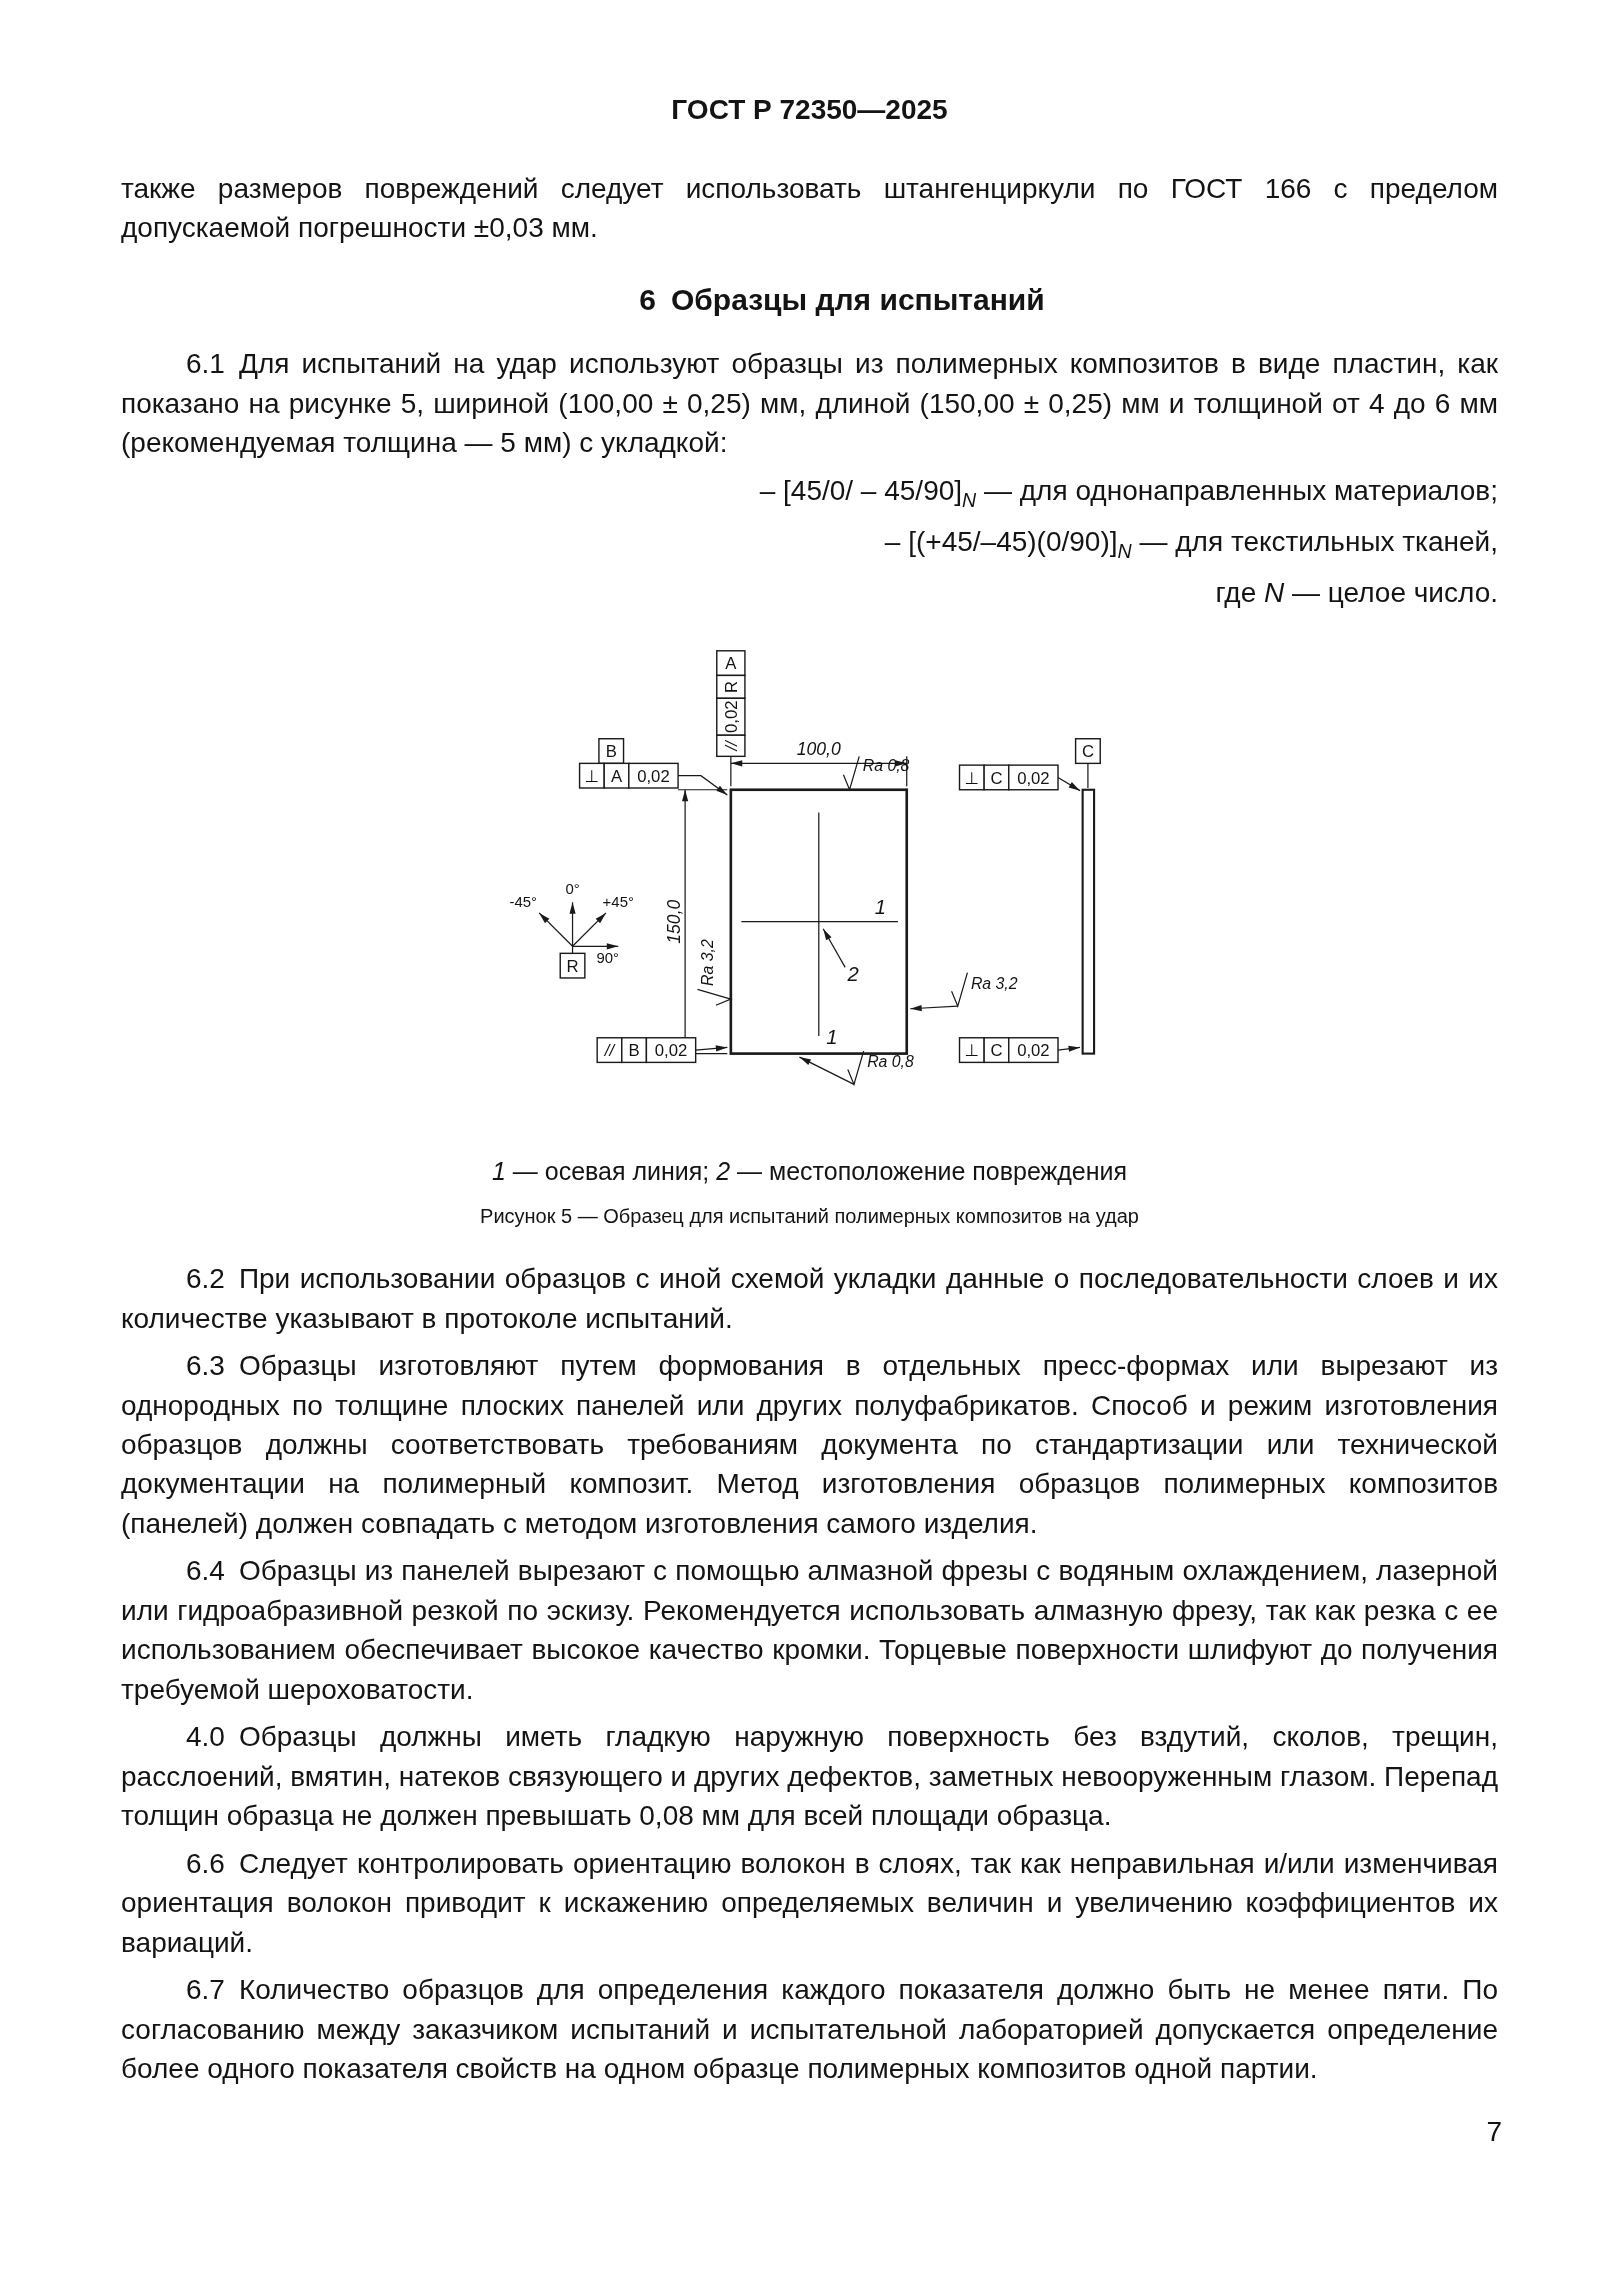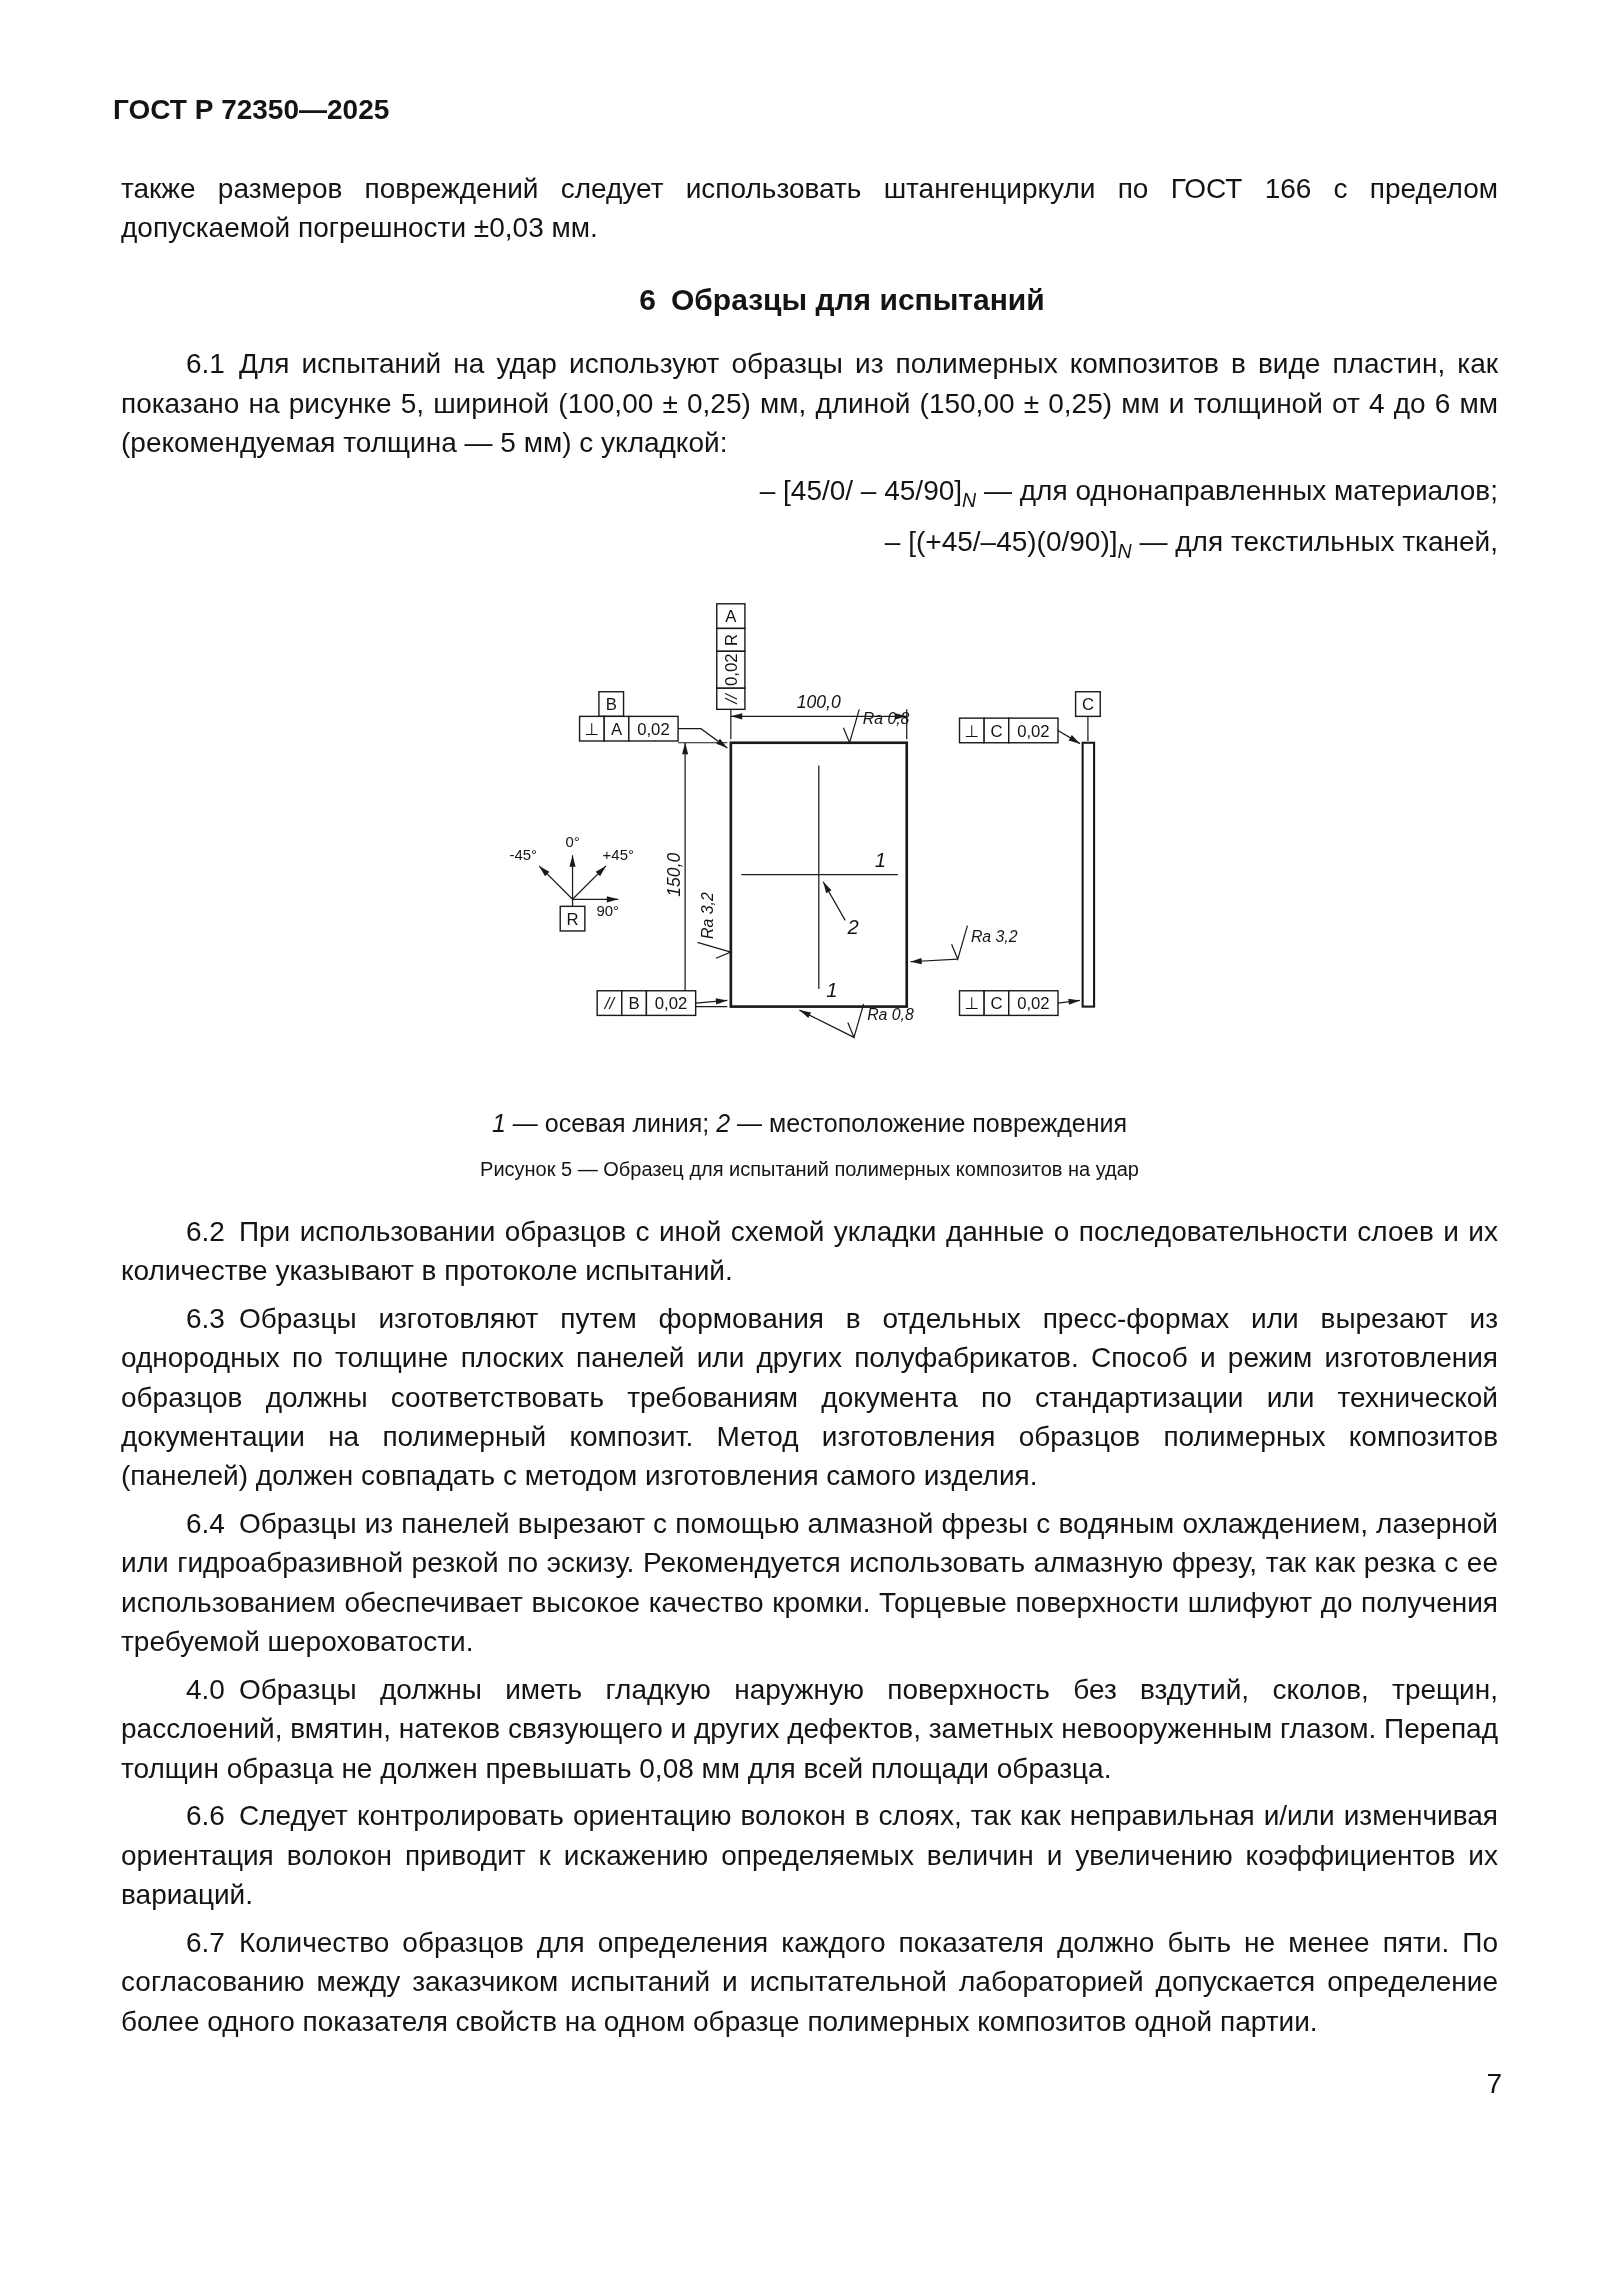--- a/index.html
+++ b/index.html
@@ -1,19 +1,19 @@
 <!DOCTYPE html>
 <html lang="ru"><head>
 <meta charset="utf-8">
 <style>
   html,body{margin:0;padding:0;background:#ffffff;}
   .page{width:1621px;height:2293px;background:#fff;position:relative;overflow:hidden;
         font-family:"Liberation Sans",sans-serif;color:#141414;}
   .content{position:absolute;left:113px;top:94px;width:1393px;}
-  .doc-code{text-align:left;font-weight:bold;font-size:28px;margin:0 0 43px 0;}
+  .doc-code{text-align:center;font-weight:bold;font-size:28px;margin:0 0 43px 0;}
   p.body{font-size:28px;line-height:1.41;text-align:justify;text-indent:65px;margin:8px;}
   p.cont{text-indent:0;}
   p.nojust{text-align:right;}
   h2.sec{font-size:30px;font-weight:bold;margin:35px 0 27.4px 0;padding-left:65px;white-space:pre-wrap;text-align:center;}
   sub.n{font-style:italic;font-size:70%;}
   .iv{font-style:italic;}
   .figure{margin:27.4px 0 31px 0;text-align:center;}
   .figure svg{display:block;margin:0 auto;}
   .legend{font-size:25px;margin-top:23.5px;}
   .caption{font-size:20px;margin-top:19.6px;}
@@ -43,20 +43,21 @@
     <p class="body cont">также размеров повреждений следует использовать штангенциркули по ГОСТ 166 с пределом допускаемой погрешности ±0,03 мм.</p>
 
     <h2 class="sec">6 Образцы для испытаний</h2>
 
     <p class="body">6.1 Для испытаний на удар используют образцы из полимерных композитов в виде пластин, как показано на рисунке 5, шириной (100,00 ± 0,25) мм, длиной (150,00 ± 0,25) мм и толщиной от 4 до 6 мм (рекомендуемая толщина — 5 мм) с укладкой:</p>
 
     <p class="body nojust"><span>– [45/0/ – 45/90]</span><sub class="n">N</sub><span> — для однонаправленных материалов;</span></p>
 
     <p class="body nojust"><span>– [(+45/–45)(0/90)]</span><sub class="n">N</sub><span> — для текстильных тканей,</span></p>
 
+    <p class="body cont nojust"><span>где </span><span class="iv">N</span><span> — целое число.</span></p>
 
     <figure class="figure">
       <svg viewBox="0 0 780 560" width="686" height="493" xmlns="http://www.w3.org/2000/svg">
         <defs>
           <marker id="arr" markerUnits="userSpaceOnUse" markerWidth="14" markerHeight="9" refX="13.5" refY="4.5" orient="auto-start-reverse">
             <path d="M13.5,4.5 L0.5,1 L0.5,8 z" fill="#1a1a1a"></path>
           </marker>
         </defs>
 
         <g>

